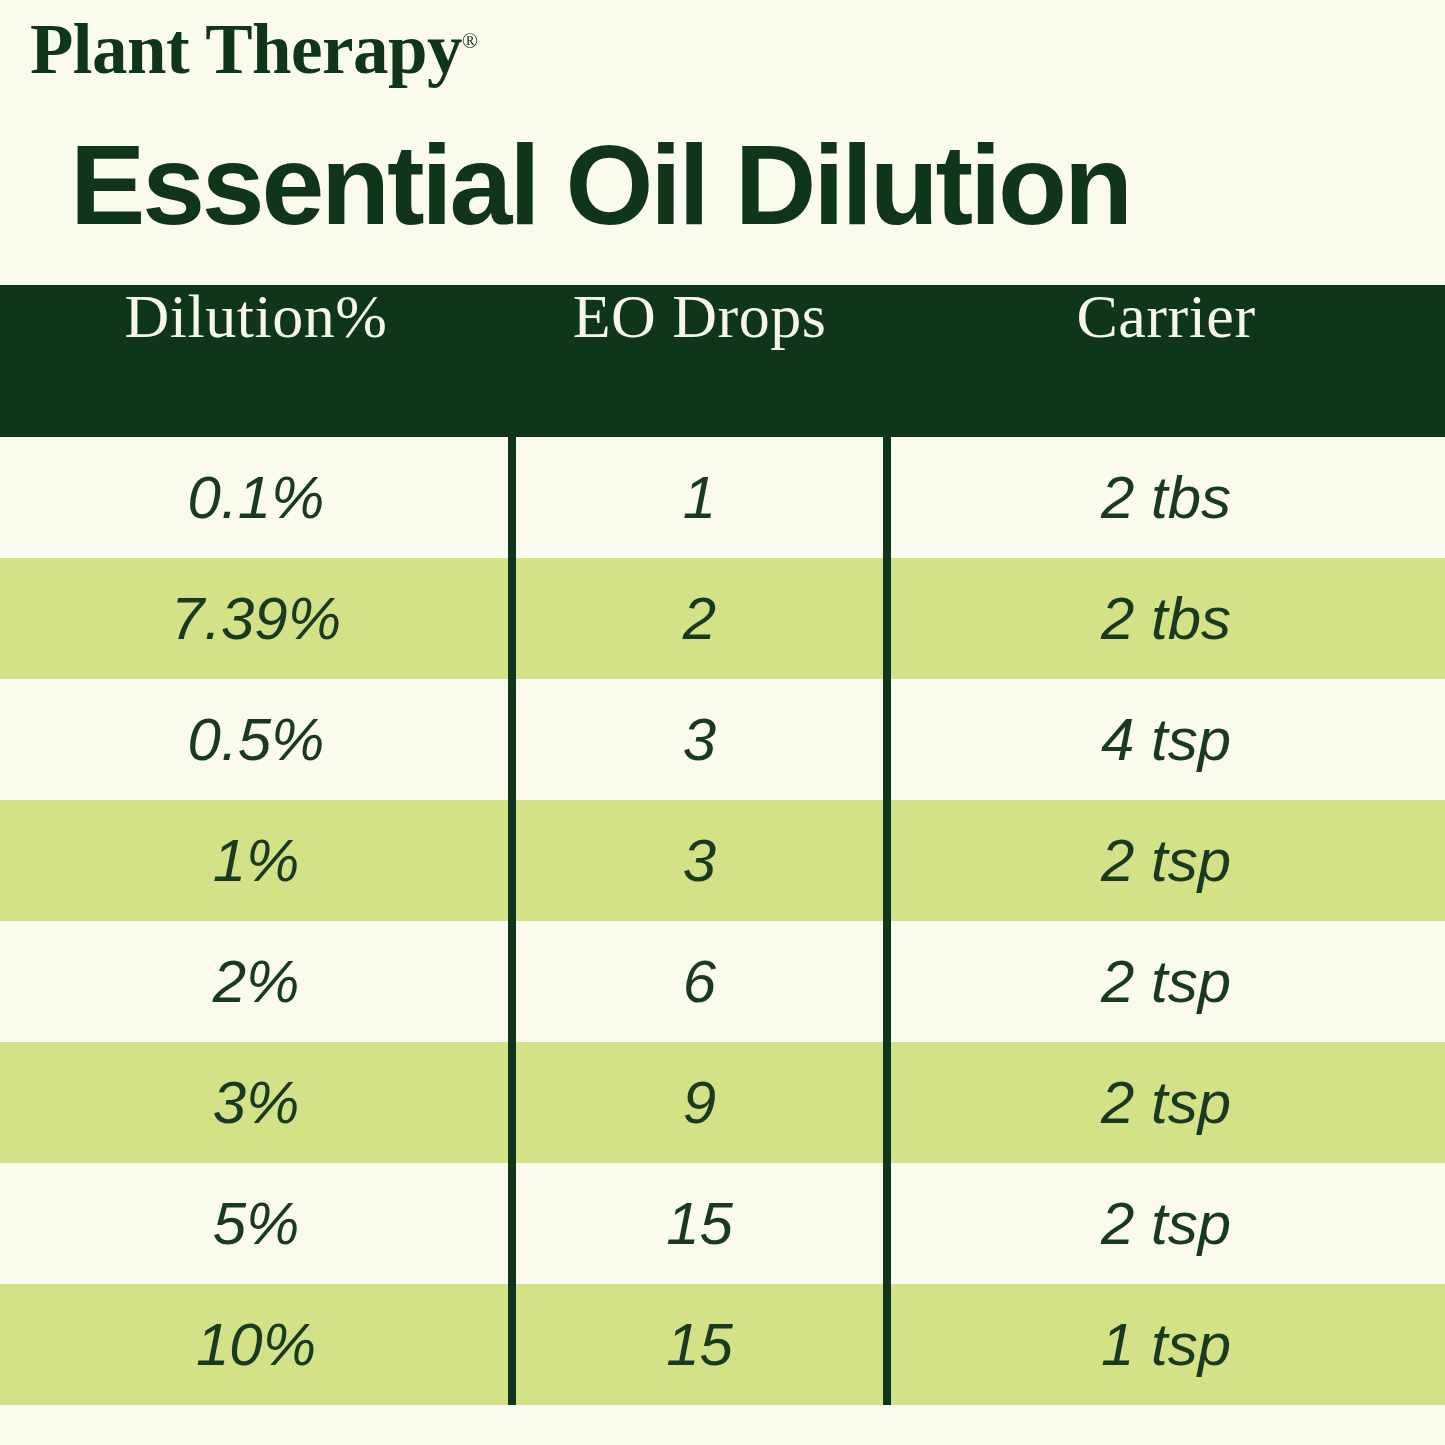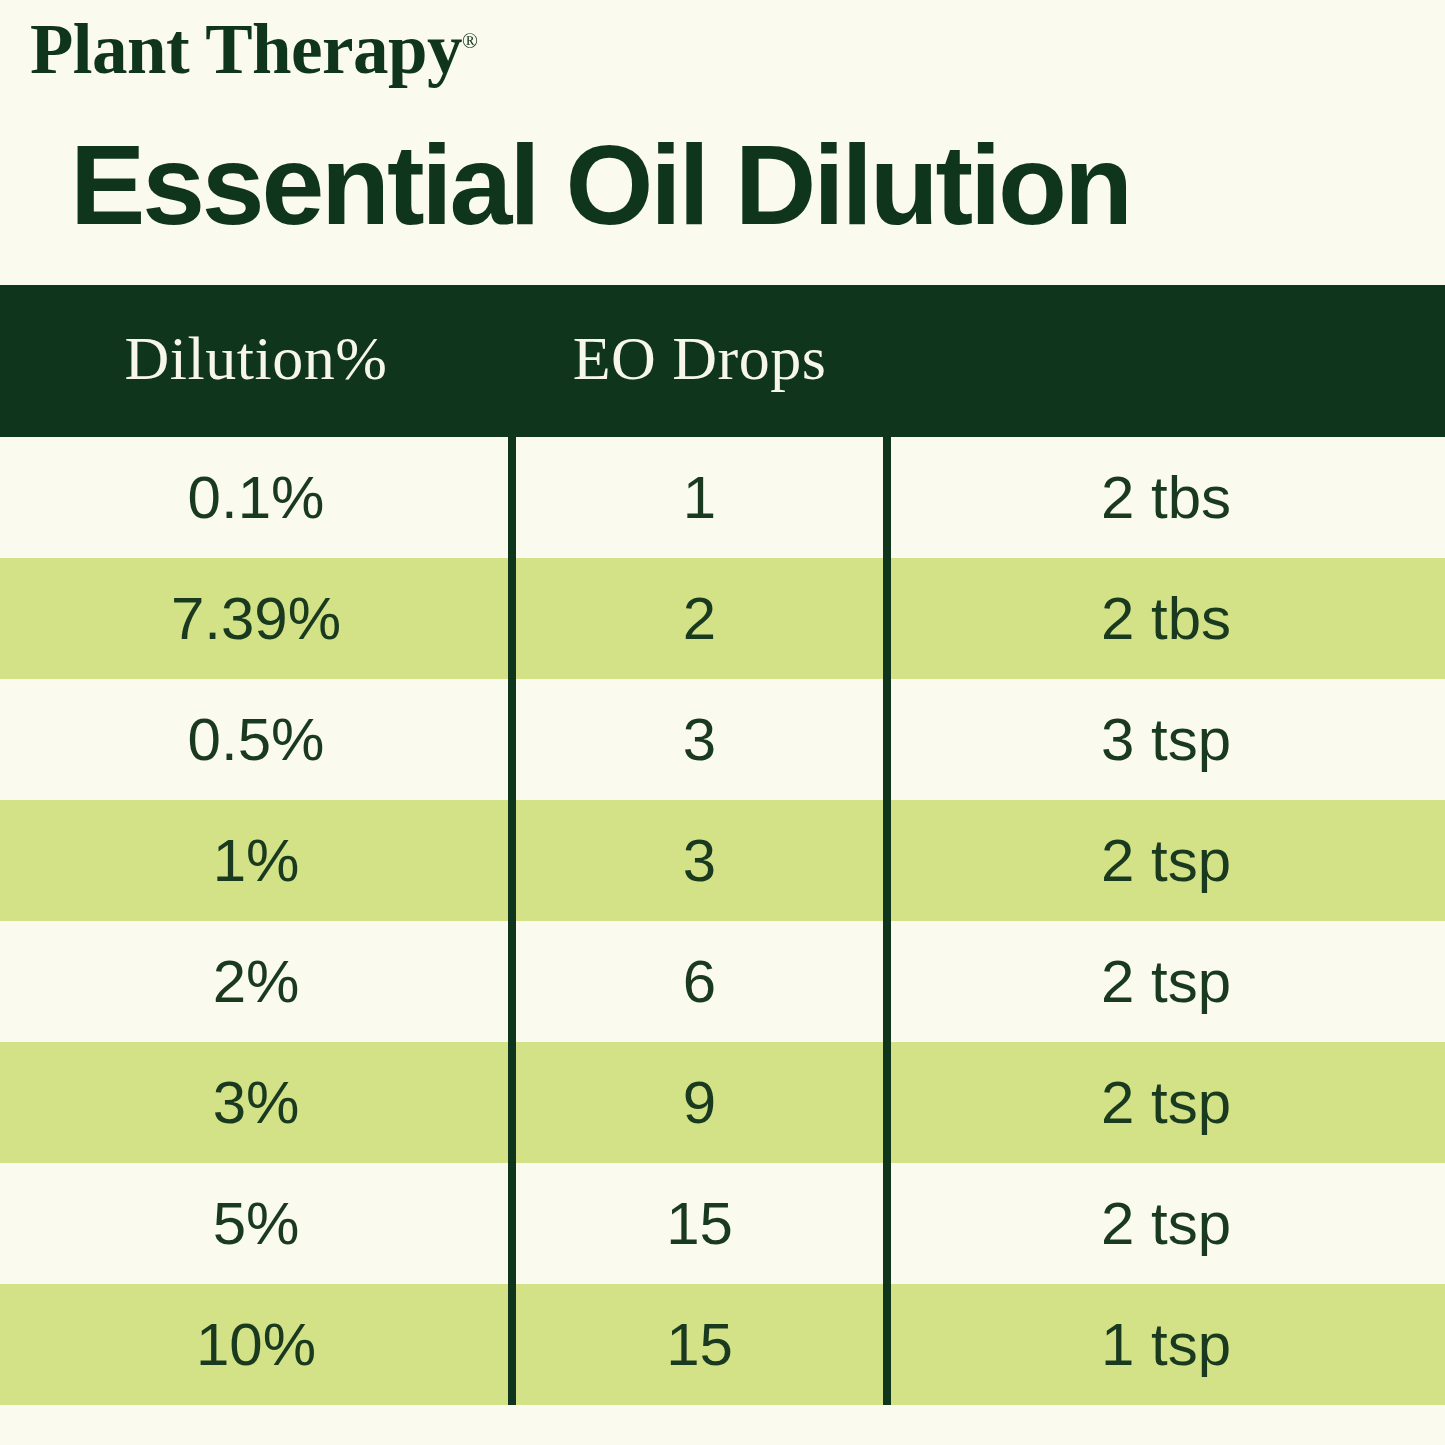--- a/index.html
+++ b/index.html
@@ -65,21 +65,20 @@
     top: 285px;
     width: 1445px;
     height: 1160px;
   }
   .table-header-band {
     position: relative;
     width: 1445px;
     height: 152px;
     background: #10351d;
     display: flex;
-    align-items: center;
     box-sizing: border-box;
   }
   .th {
     font-family: "Liberation Serif", "DejaVu Serif", serif;
     font-weight: 400;
     font-size: 62px;
     line-height: 1;
     color: #f7f6ea;
     text-align: center;
     white-space: nowrap;
@@ -104,20 +103,21 @@
   }
   .row.striped { background: #d3e287; }
   .td {
     font-family: "Liberation Sans", sans-serif;
     font-weight: 400;
     font-size: 60px;
     line-height: 1;
     color: #1a3a20;
     text-align: center;
     white-space: nowrap;
+    font-style: italic;
   }
 
   
   .divider {
     position: absolute;
     top: 0;
     bottom: 0;
     width: 8px;
     background: #10351d;
     pointer-events: none;
@@ -133,37 +133,38 @@
   <div id="brand-block">
     <div id="brand-wordmark"><span>Plant Therapy</span><span class="reg">®</span></div>
     <div id="page-title">Essential Oil Dilution</div>
   </div>
 
   <div id="dilution-table">
 
     <div class="table-header-band">
       <div class="th col-1">Dilution%</div>
       <div class="th col-2">EO Drops</div>
+      <div class="th col-3">Carrier</div>
     </div>
 
     <div class="rows-area" id="rows-area">
         <div class="row">
           <div class="td col-1">0.1%</div>
           <div class="td col-2">1</div>
           <div class="td col-3">2 tbs</div>
         </div>
         <div class="row striped">
           <div class="td col-1">7.39%</div>
           <div class="td col-2">2</div>
           <div class="td col-3">2 tbs</div>
         </div>
         <div class="row">
           <div class="td col-1">0.5%</div>
           <div class="td col-2">3</div>
-          <div class="td col-3">3 tsp</div>
+          <div class="td col-3">4 tsp</div>
         </div>
         <div class="row striped">
           <div class="td col-1">1%</div>
           <div class="td col-2">3</div>
           <div class="td col-3">2 tsp</div>
         </div>
         <div class="row">
           <div class="td col-1">2%</div>
           <div class="td col-2">6</div>
           <div class="td col-3">2 tsp</div>

